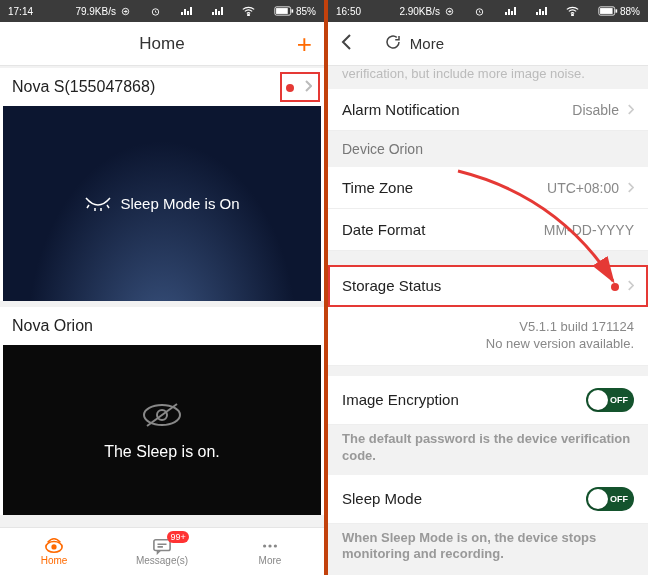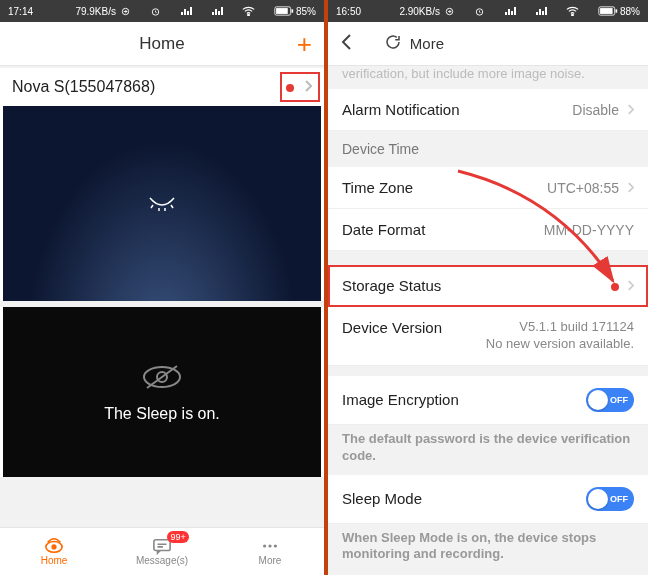--- a/index.html
+++ b/index.html
@@ -45,21 +45,21 @@
   .badge { position: absolute; top: 3px; left: 55%; background: #ff3333; color: #fff; border-radius: 8px; font-size: 9px; padding: 0 3px; line-height: 12px; min-width: 14px; text-align: center; }
 
   
   .row { background: #fff; display: flex; align-items: center; padding: 12px 14px; font-size: 15px; color: #222; border-bottom: 1px solid #eee; position: relative; }
   .row .val { margin-left: auto; color: #888; font-size: 14px; }
   .row .chev { margin-left: 8px; color: #ccc; }
   .section-head { padding: 10px 14px; font-size: 14px; color: #777; }
   .footnote { padding: 6px 14px 10px; font-size: 13px; color: #999; line-height: 1.3; font-weight: bold; }
   .truncated { padding: 0 14px 8px; font-size: 13px; color: #bbb; }
 
-  .toggle-off { width: 48px; height: 24px; border-radius: 12px; background: #3b82f6; position: relative; display: flex; align-items: center; justify-content: flex-end; padding-right: 6px; color: #fff; font-size: 9px; font-weight: bold; }
+  .toggle-off { width: 48px; height: 24px; border-radius: 12px; background: #14532d; position: relative; display: flex; align-items: center; justify-content: flex-end; padding-right: 6px; color: #fff; font-size: 9px; font-weight: bold; }
   .toggle-off::before { content: ""; position: absolute; left: 2px; top: 2px; width: 20px; height: 20px; border-radius: 50%; background: #fff; box-shadow: 0 1px 2px rgba(0,0,0,.2); }
 
   .row.version { align-items: flex-start; }
   .row.version .ver-col { margin-left: auto; text-align: right; font-size: 13px; color: #888; line-height: 1.3; }
 
   .row.storage { outline: 2px solid #e53935; outline-offset: -2px; }
 
   
   .arrow-svg { position: absolute; pointer-events: none; }
 </style>
@@ -121,25 +121,29 @@
         <div class="red-box hd"></div>
       </div>
       <div class="thumb sky">
         <div class="sleep1">
           <span class="eye-lash">
             <svg width="28" height="16" viewBox="0 0 28 16">
                 <path d="M2 2q12 14 24 0" fill="none" stroke="#fff" stroke-width="1.5"></path>
                 <path d="M5 9l-2 3M11 12v3M17 12v3M23 9l2 3" stroke="#fff" stroke-width="1.5"></path>
               </svg>
           </span>
+          <span>Sleep Mode is On</span>
         </div>
       </div>
     </div>
 
     <div class="device-card" style="margin-top:6px;">
+      <div class="device-head">
+        <span>Nova Orion</span>
+      </div>
       <div class="thumb thumb2" style="background:#0a0a0a; flex-direction:column;">
         <span>
           <svg width="46" height="30" viewBox="0 0 46 30">
               <ellipse cx="23" cy="15" rx="18" ry="10" fill="none" stroke="#888" stroke-width="2"></ellipse>
               <circle cx="23" cy="15" r="5" fill="none" stroke="#888" stroke-width="2"></circle>
               <line x1="8" y1="26" x2="38" y2="4" stroke="#888" stroke-width="2"></line>
             </svg>
         </span>
         <span style="margin-top:10px; font-size:16px;">The Sleep is on.</span>
       </div>
@@ -232,46 +236,45 @@
     <div class="truncated">verification, but include more image noise.</div>
 
     <div class="row">
       <span>Alarm Notification</span>
       <span class="val">Disable</span>
       <span class="chev"><svg width="7" height="11" viewBox="0 0 8 12">
             <path d="M2 1l5 5-5 5" fill="none" stroke="#ccc" stroke-width="2"></path>
           </svg></span>
     </div>
 
-    <div class="section-head">Device Time</div>
+    <div class="section-head">Device Orion</div>
 
     <div class="row">
       <span>Time Zone</span>
-      <span class="val">UTC+08:55</span>
+      <span class="val">UTC+08:00</span>
       <span class="chev"><svg width="7" height="11" viewBox="0 0 8 12">
             <path d="M2 1l5 5-5 5" fill="none" stroke="#ccc" stroke-width="2"></path>
           </svg></span>
     </div>
     <div class="row">
       <span>Date Format</span>
       <span class="val">MM-DD-YYYY</span>
     </div>
 
     <div style="height:14px;"></div>
 
     <div class="row storage">
       <span>Storage Status</span>
       <span class="val"><span class="red-dot"></span></span>
       <span class="chev"><svg width="7" height="11" viewBox="0 0 8 12">
             <path d="M2 1l5 5-5 5" fill="none" stroke="#ccc" stroke-width="2"></path>
           </svg></span>
     </div>
 
     <div class="row version">
-      <span>Device Version</span>
       <div class="ver-col">
         <div>V5.1.1 build 171124</div>
         <div>No new version available.</div>
       </div>
     </div>
 
     <div style="height:10px;"></div>
 
     <div class="row">
       <span>Image Encryption</span>

